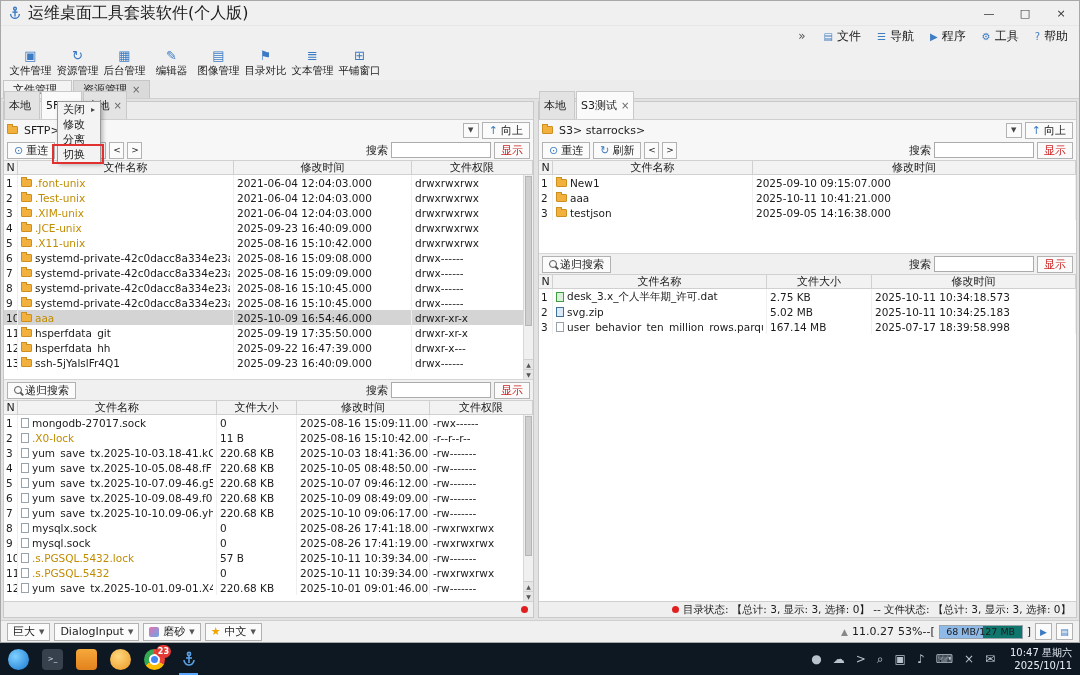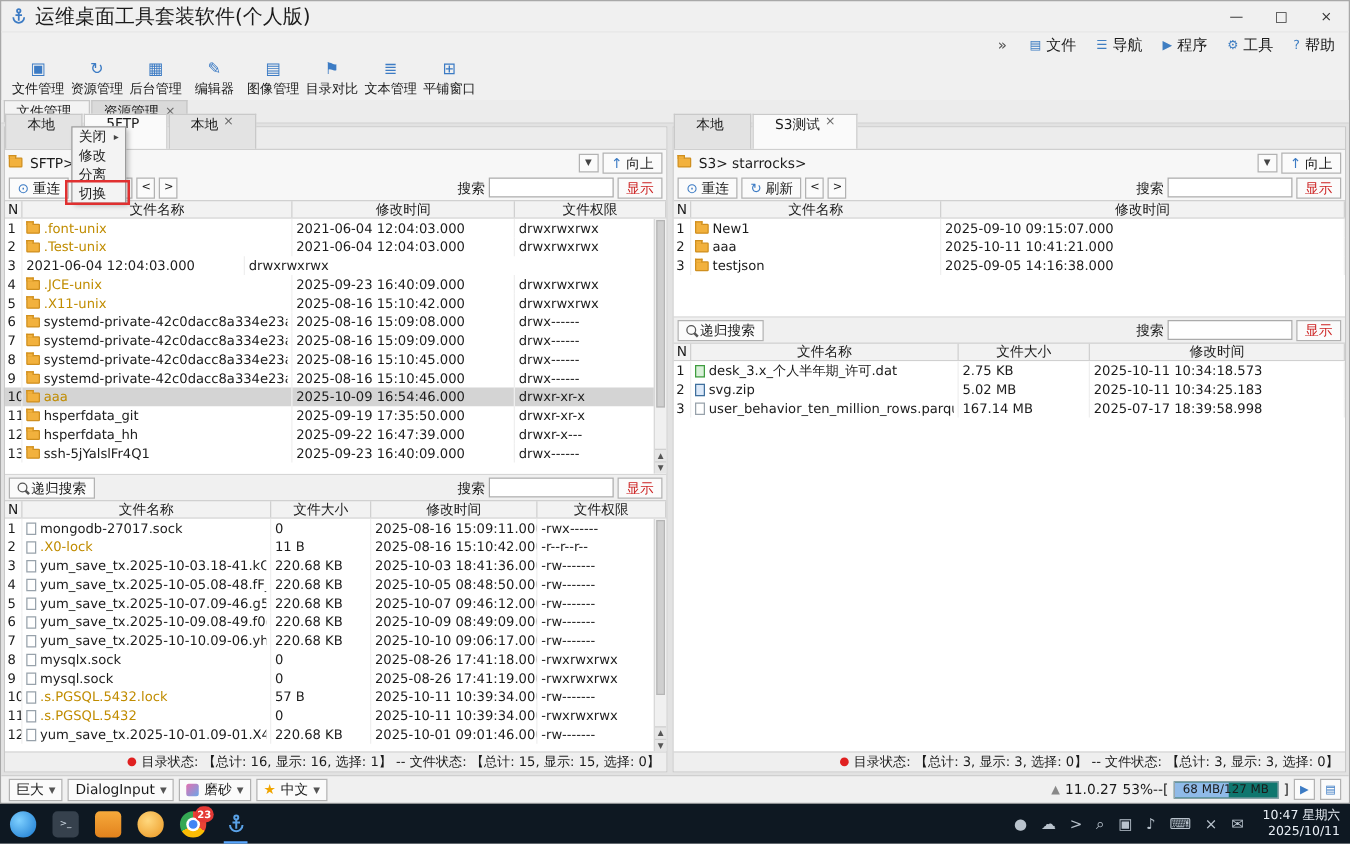--- a/index.html
+++ b/index.html
@@ -25,21 +25,21 @@
   .doc-tab { display:flex; align-items:center; gap:5px; height:18px; padding:0 9px; font-size:11px; background:#f3f3f3; border:1px solid #c6c6c6; border-bottom:none; margin-right:1px; }
   .doc-tab.active { background:#dadada; }
   .tab-close { font-size:10px; color:#666; }
 
   
   .main { flex:1; min-height:0; display:flex; gap:4px; padding:2px; background:#e2e2e2; }
   .panel { display:flex; flex-direction:column; background:#f7f7f7; border:1px solid #c9c9c9; min-width:0; }
   .panel.left { flex:0 0 531px; }
   .panel.right { flex:1; }
   .pane-tabs { height:18px; flex:none; display:flex; align-items:flex-end; background:#ececec; border-bottom:1px solid #cfcfcf; }
-  .pane-tab { display:flex; align-items:flex-start; gap:4px; height:28px; padding:0 17px; font-size:11px; background:#e3e3e3; border:1px solid #c9c9c9; border-bottom:none; margin-right:1px; }
+  .pane-tab { display:flex; align-items:center; gap:4px; height:28px; padding:0 4px; font-size:11px; background:#e3e3e3; border:1px solid #c9c9c9; border-bottom:none; margin-right:1px; }
   .pane-tab.active { background:#fafafa; }
   .path-row { height:20px; flex:none; display:flex; align-items:center; gap:3px; padding:0 3px; }
   .path-text { flex:1; overflow:hidden; white-space:nowrap; }
   .combo-arrow { width:16px; height:15px; flex:none; display:flex; align-items:center; justify-content:center; font-size:7px; color:#444; border:1px solid #b2b2b2; background:#fbfbfb; }
   .controls-row { height:20px; flex:none; display:flex; align-items:center; gap:3px; padding:0 3px; }
   .btn { display:inline-flex; align-items:center; gap:3px; height:17px; padding:0 6px; border:1px solid #b2b2b2; background:#fbfbfb; font-size:11px; white-space:nowrap; }
   .btn.small { width:15px; padding:0; justify-content:center; font-size:9px; }
   .blue { color:#3c7bc4; }
   .red-label { color:#cc2222; }
   .sp { flex:1; }
@@ -297,20 +297,24 @@
               <span class="td lt-name">
                 <i class="fic folder"></i>
                 <span class="nm orange">.Test-unix</span>
               </span>
               <span class="td lt-mtime">2021-06-04 12:04:03.000</span>
               <span class="td lt-perm">drwxrwxrwx</span>
             </div>
 
             <div class="row">
               <span class="td col-n">3</span>
+              <span class="td lt-name">
+                <i class="fic folder"></i>
+                <span class="nm orange">.XIM-unix</span>
+              </span>
               <span class="td lt-mtime">2021-06-04 12:04:03.000</span>
               <span class="td lt-perm">drwxrwxrwx</span>
             </div>
 
             <div class="row">
               <span class="td col-n">4</span>
               <span class="td lt-name">
                 <i class="fic folder"></i>
                 <span class="nm orange">.JCE-unix</span>
               </span>
@@ -561,21 +565,20 @@
                 <i class="fic file"></i>
                 <span class="nm">yum_save_tx.2025-10-01.09-01.X467Ak.yumtx</span>
               </span>
               <span class="td lf-size">220.68 KB</span>
               <span class="td lf-mtime">2025-10-01 09:01:46.000</span>
               <span class="td lf-perm">-rw-------</span>
             </div>
           </div>
         <div class="pane-status">
           <span class="status-dot"></span>
-          <span>目录状态: 【总计: 16, 显示: 16, 选择: 1】 -- 文件状态: 【总计: 15, 显示: 15, 选择: 0】</span>
         </div>
       </div>
 
       <div class="panel right">
         <div class="pane-tabs">
 
             <span class="pane-tab">
               <span>本地</span>
               <span class="tab-close"></span>
             </span>

